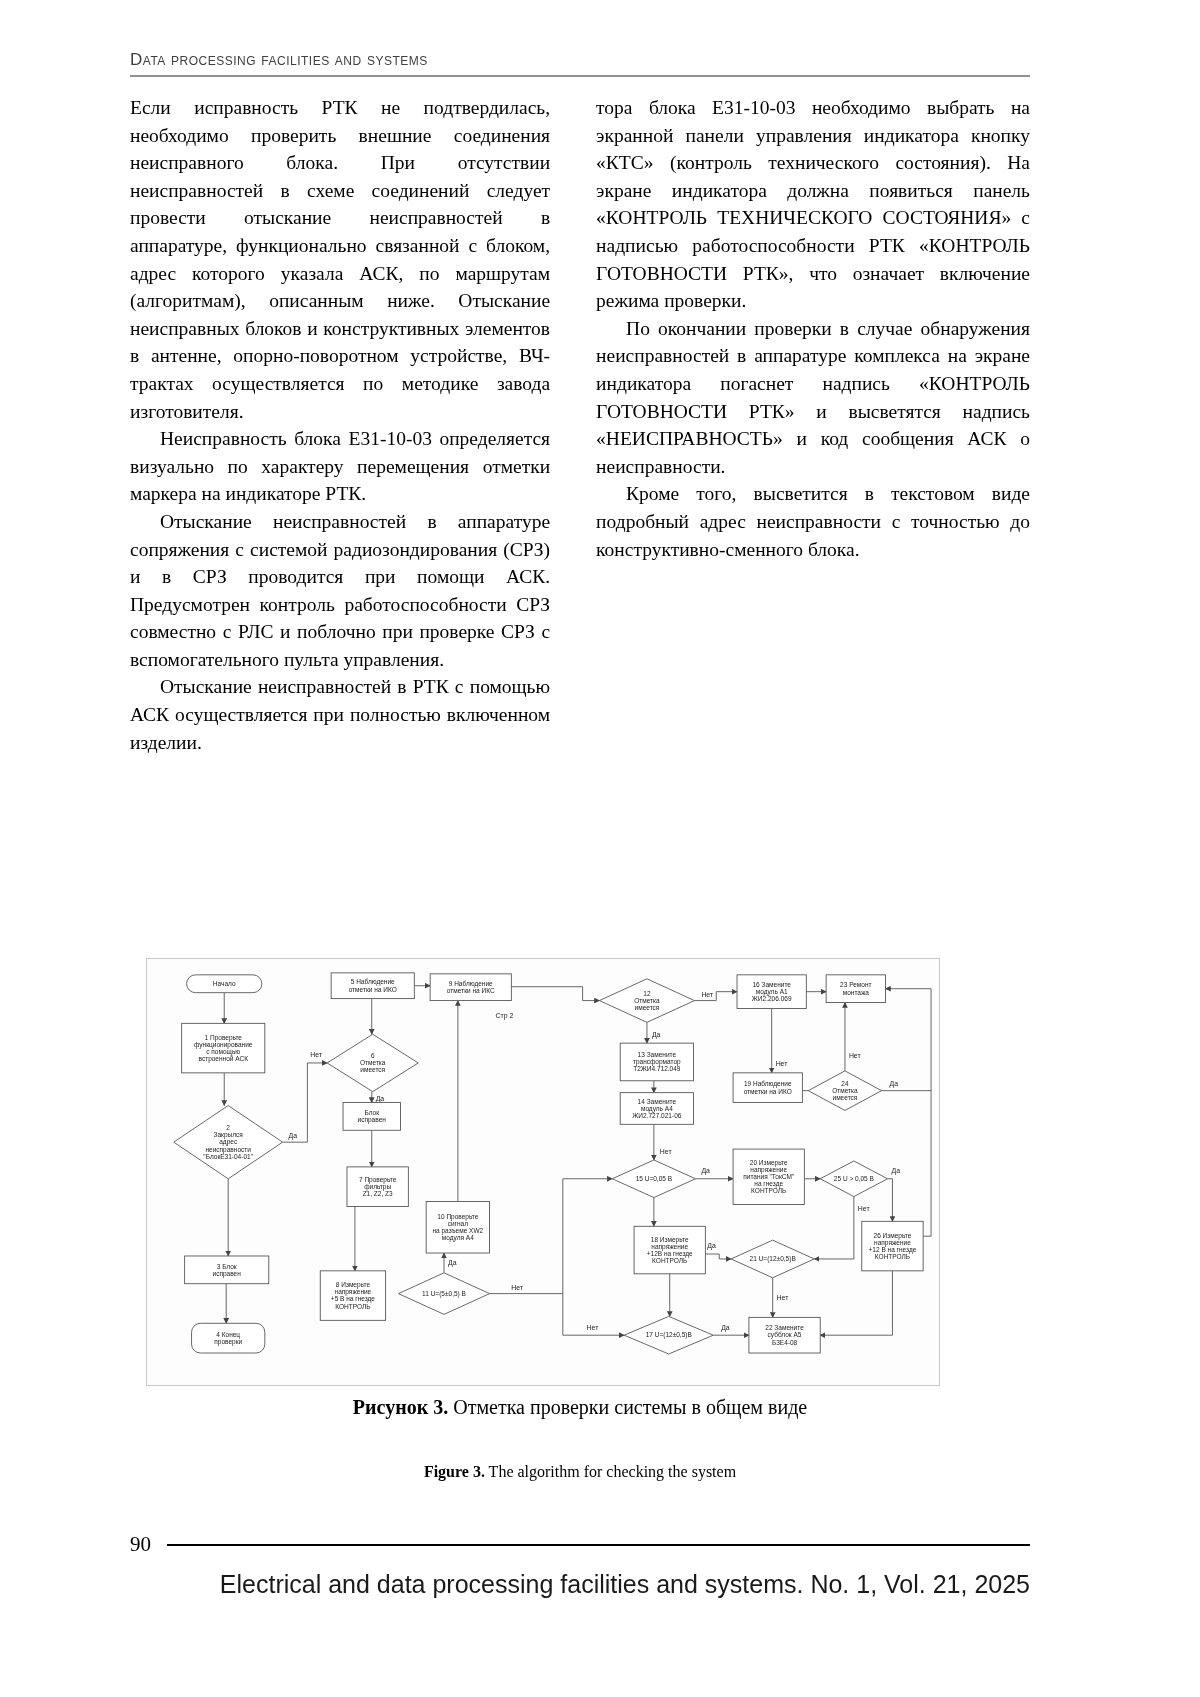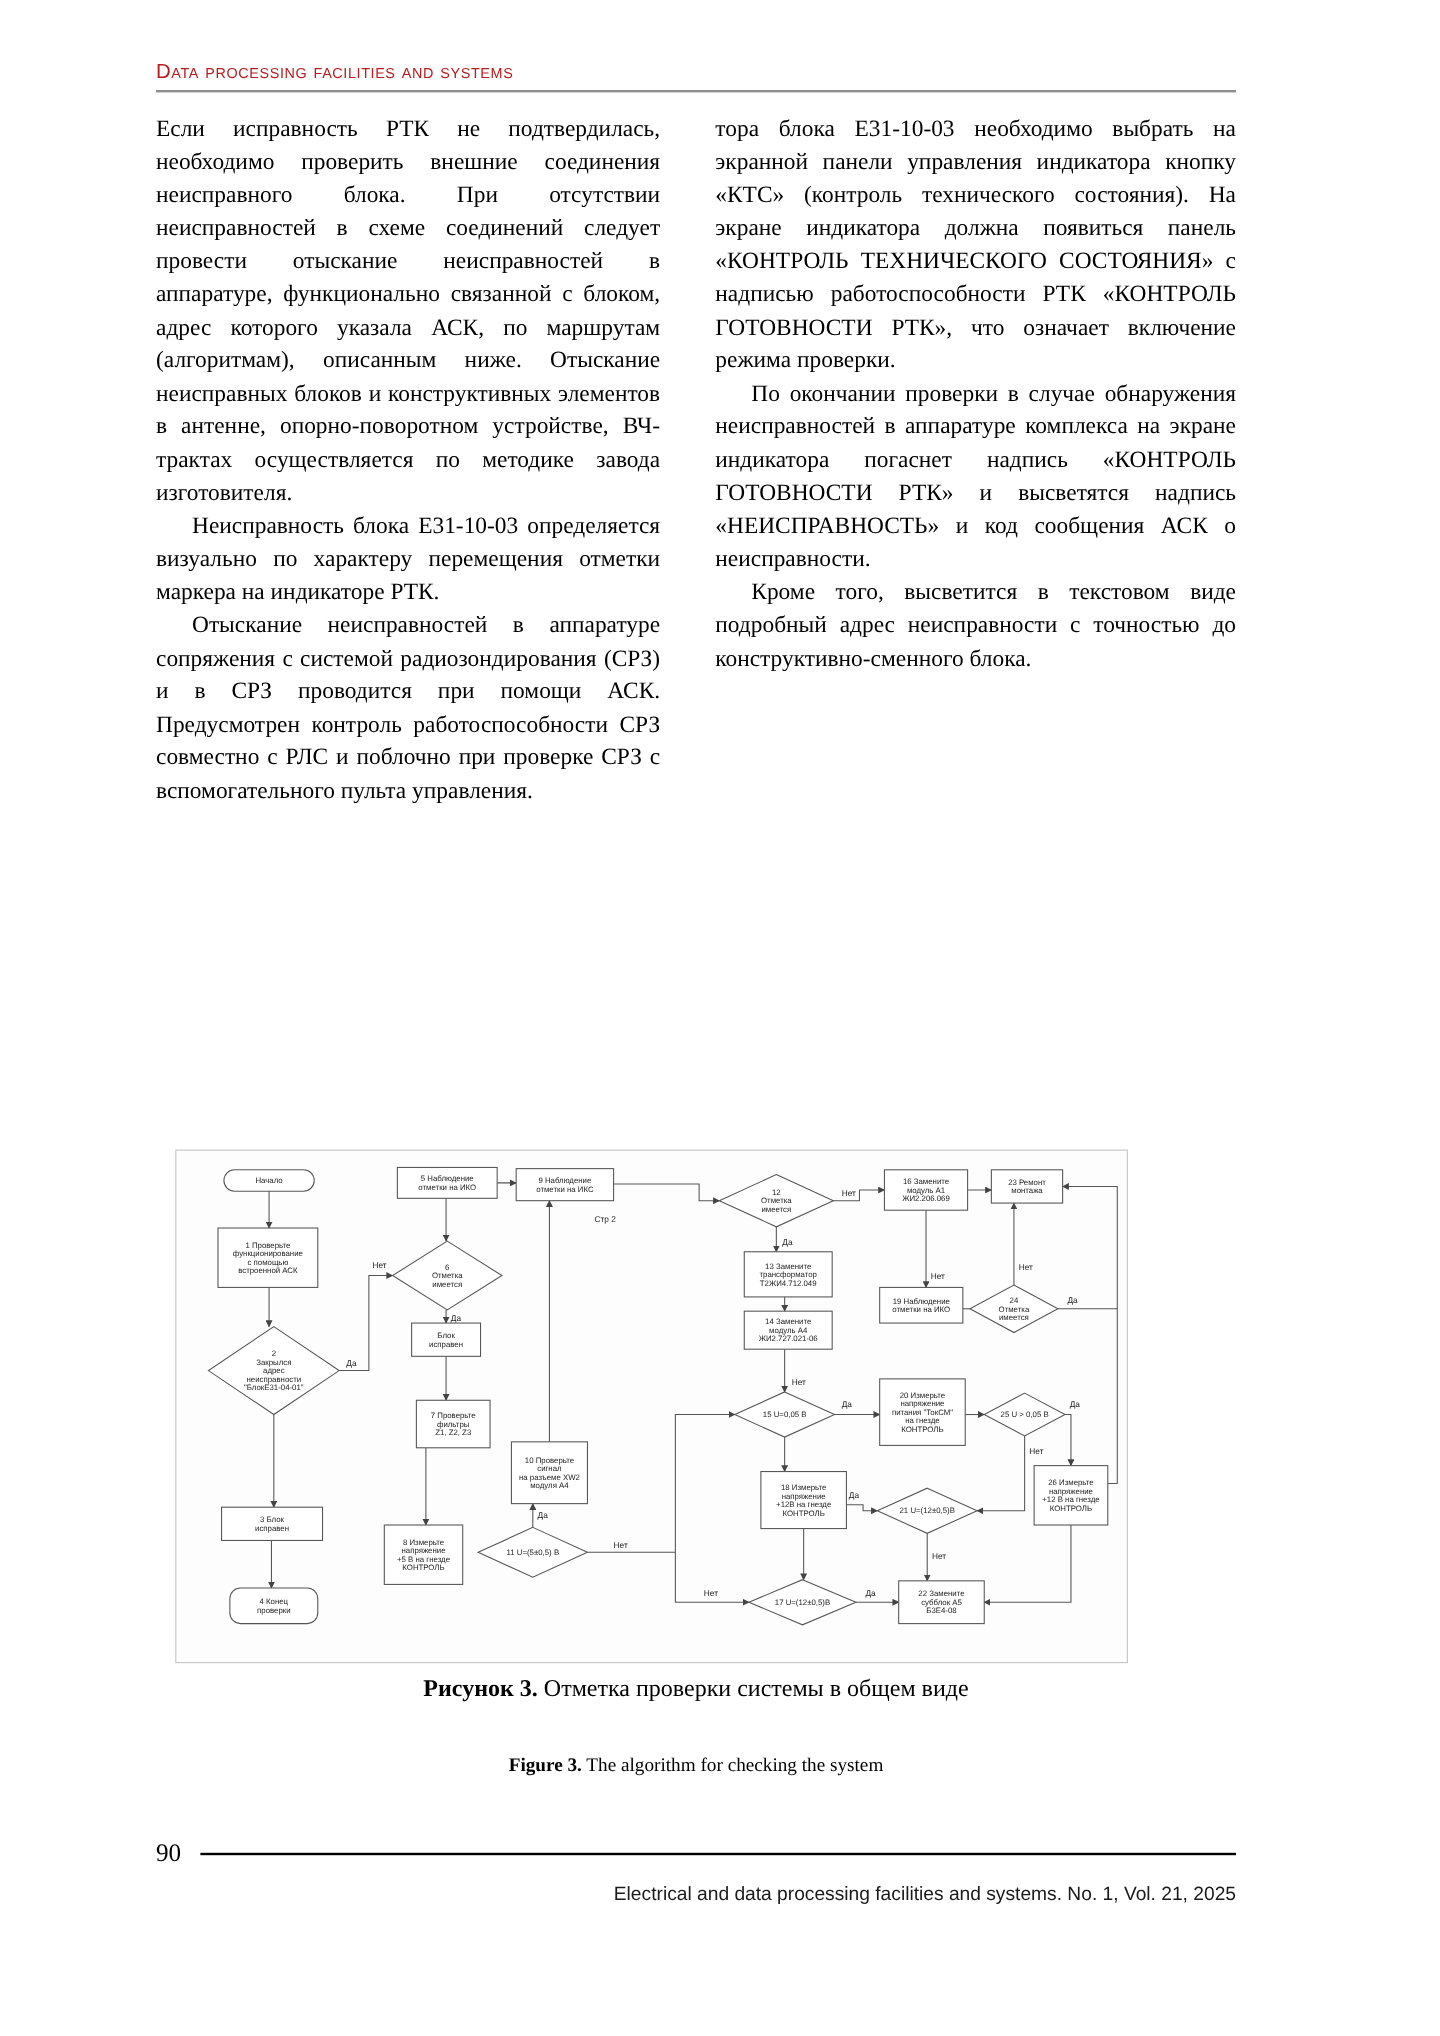--- a/index.html
+++ b/index.html
@@ -10,21 +10,21 @@
     background:#ffffff;
     font-family:"Liberation Serif",serif;
     color:#000;
     overflow:hidden;
   }
   
   .running-head{
     position:absolute;top:50px;left:130px;width:900px;
     font-family:"Liberation Sans",sans-serif;
     font-variant:small-caps;
-    font-size:17px;letter-spacing:.5px;color:#b91c1c;
+    font-size:17px;letter-spacing:.5px;color:#404040;
     border-bottom:2px solid #8f8f8f;
     padding-bottom:5px;
   }
   
   .columns{
     position:absolute;top:94px;left:130px;width:900px;
     display:flex;gap:46px;
     font-size:19.5px;line-height:27.6px;text-align:justify;
   }
   .col{min-width:0;}
@@ -47,37 +47,38 @@
   .caption-ru{margin:10px 0 0 0;text-align:center;font-size:20px;}
   .caption-en{margin:44px 0 0 0;text-align:center;font-size:16px;}
   .caption-ru b,.caption-en b{font-weight:bold;}
   
   .footer{position:absolute;top:1504px;left:130px;width:900px;margin-top:28px;}
   .footer-top{display:flex;align-items:center;}
   .page-num{font-size:21px;}
   .footer-rule{flex:1;border-top:2px solid #000;margin-left:16px;}
   .journal-line{
     margin-top:13px;text-align:right;
-    font-family:"Liberation Sans",sans-serif;font-size:16px;color:#1a1a1a;
+    font-family:"Liberation Sans",sans-serif;font-size:25px;color:#1a1a1a;
   }
 </style>
 </head>
 <body>
 
 <div class="page">
 
   <div class="running-head">
     <span>Data processing facilities and systems</span>
   </div>
 
   <div class="columns">
     <div class="col col-left">
       <p>Если исправность РТК не подтвердилась, необходимо проверить внешние соединения неисправного блока. При отсутствии неисправностей в схеме соединений следует провести отыскание неисправностей в аппаратуре, функционально связанной с блоком, адрес которого указала АСК, по маршрутам (алгоритмам), описанным ниже. Отыскание неисправных блоков и конструктивных элементов в антенне, опорно-поворотном устройстве, ВЧ-трактах осуществляется по методике завода изготовителя.</p>
       <p>Неисправность блока Е31-10-03 определяется визуально по характеру перемещения отметки маркера на индикаторе РТК.</p>
       <p>Отыскание неисправностей в аппаратуре сопряжения с системой радиозондирования (СРЗ) и в СРЗ проводится при помощи АСК. Предусмотрен контроль работоспособности СРЗ совместно с РЛС и поблочно при проверке СРЗ с вспомогательного пульта управления.</p>
+      <p>Отыскание неисправностей в РТК с помощью АСК осуществляется при полностью включенном изделии.</p>
     </div>
     <div class="col col-right">
       <p>тора блока Е31-10-03 необходимо выбрать на экранной панели управления индикатора кнопку «КТС» (контроль технического состояния). На экране индикатора должна появиться панель «КОНТРОЛЬ ТЕХНИЧЕСКОГО СОСТОЯНИЯ» с надписью работоспособности РТК «КОНТРОЛЬ ГОТОВНОСТИ РТК», что означает включение режима проверки.</p>
       <p>По окончании проверки в случае обнаружения неисправностей в аппаратуре комплекса на экране индикатора погаснет надпись «КОНТРОЛЬ ГОТОВНОСТИ РТК» и высветятся надпись «НЕИСПРАВНОСТЬ» и код сообщения АСК о неисправности.</p>
       <p>Кроме того, высветится в текстовом виде подробный адрес неисправности с точностью до конструктивно-сменного блока.</p>
     </div>
   </div>
 
   <figure class="figure" style="margin:0">
     <div class="flowchart">

